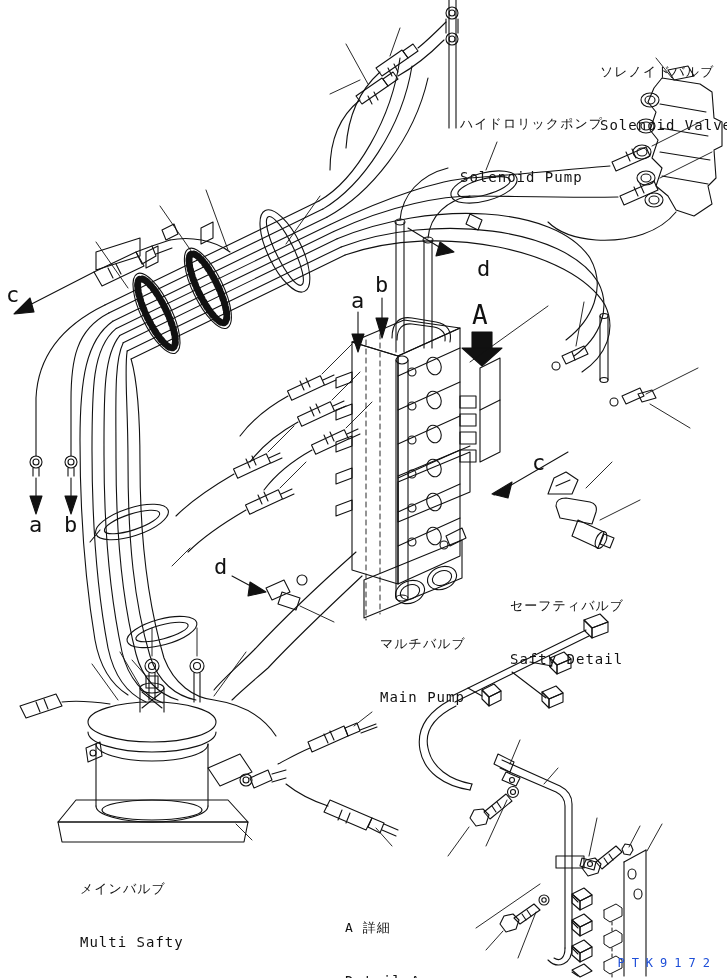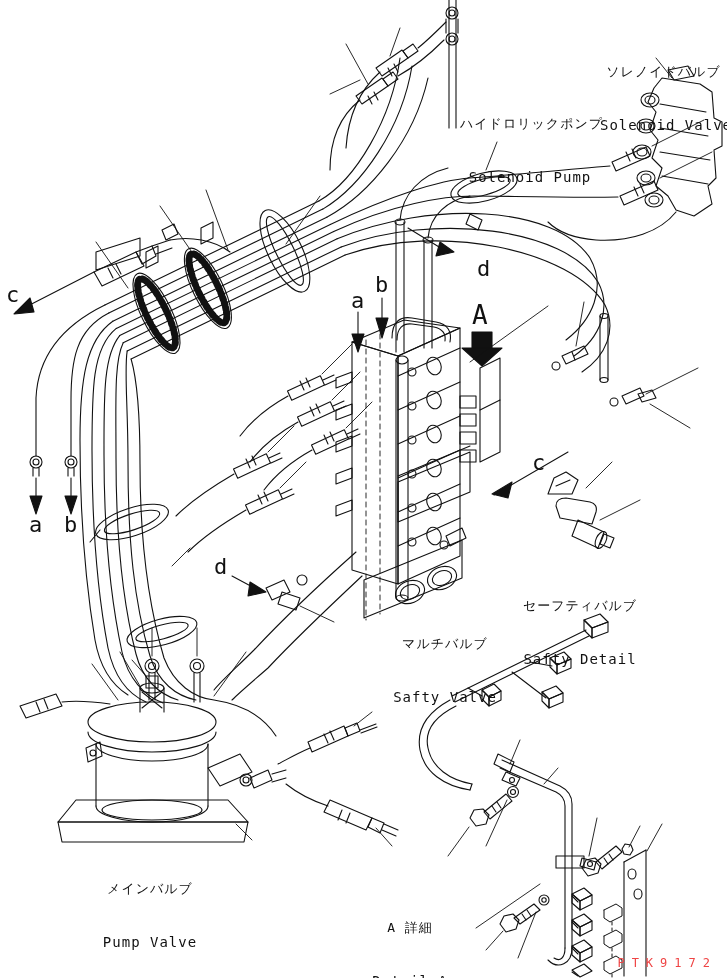--- a/index.html
+++ b/index.html
@@ -3,32 +3,32 @@
 <meta charset="utf-8">
 <style>
   html,body{margin:0;padding:0;background:#e8e8e8;}
   .sheet{
     position:relative;width:727px;height:978px;background:#ffffff;
     font-family:"DejaVu Sans Mono","Liberation Mono",monospace;color:#111;
     overflow:hidden;
   }
   svg{position:absolute;left:0;top:0;}
   .lbl{
-    position:absolute;text-align:center;line-height:1.35;
+    position:absolute;text-align:left;line-height:1.35;
     font-size:13px;letter-spacing:1px;white-space:pre;color:#111;
   }
   .lbl .jp{font-size:13px;display:block;}
   .lbl .en{font-size:14px;display:block;}
   .marker{
     position:absolute;font-size:22px;color:#111;
     font-family:"DejaVu Sans Mono","Liberation Mono",monospace;
   }
   .marker.big{font-size:26px;}
   .drawno{
-    position:absolute;right:10px;bottom:8px;font-size:12px;letter-spacing:7px;color:#ef4444;
+    position:absolute;right:10px;bottom:8px;font-size:12px;letter-spacing:7px;color:#1d4ed8;
   }
 </style>
 </head>
 <body>
 
 <div class="sheet">
 
 <svg width="727" height="978" viewBox="0 0 727 978" fill="none" stroke="#111" stroke-width="1.1" stroke-linecap="round" stroke-linejoin="round">
 
   <g>
@@ -560,25 +560,25 @@
   <div class="lbl" style="left:460px;top:80px;width:140px;">
     <span class="jp">ハイドロリックポンプ</span>
     <span class="en">Solenoid Pump</span>
   </div>
   <div class="lbl" style="left:510px;top:562px;width:140px;">
     <span class="jp">セーフティバルブ</span>
     <span class="en">Safty Detail</span>
   </div>
   <div class="lbl" style="left:380px;top:600px;width:130px;">
     <span class="jp">マルチバルブ</span>
-    <span class="en">Safty Valve</span>
+    <span class="en">Main Pump</span>
   </div>
   <div class="lbl" style="left:80px;top:845px;width:140px;">
     <span class="jp">メインバルブ</span>
-    <span class="en">Pump Valve</span>
+    <span class="en">Multi Safty</span>
   </div>
   <div class="lbl" style="left:345px;top:884px;width:130px;">
     <span class="jp">A 詳細</span>
     <span class="en">Detail A</span>
   </div>
 
   <div class="marker" style="left:6px;top:282px;">c</div>
   <div class="marker" style="left:29px;top:512px;">a</div>
   <div class="marker" style="left:64px;top:512px;">b</div>
   <div class="marker" style="left:351px;top:288px;">a</div>

